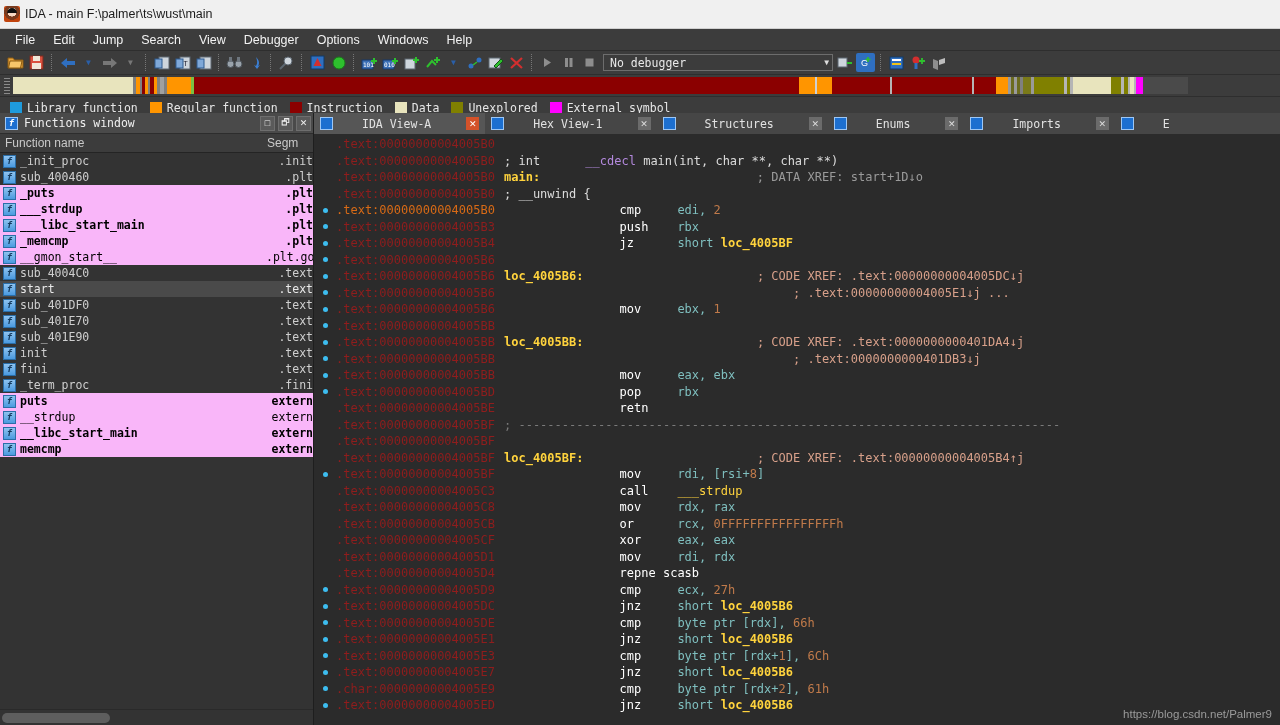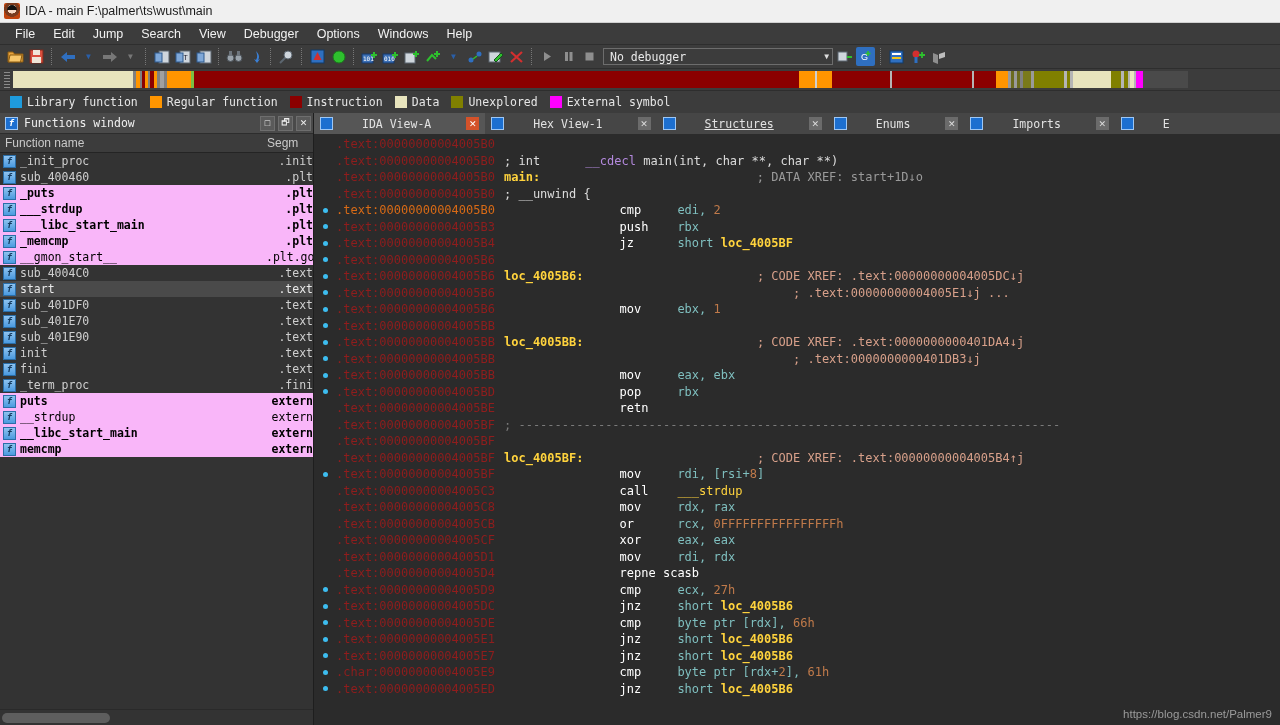--- a/index.html
+++ b/index.html
@@ -7,21 +7,21 @@
     margin: 0; padding: 0;
     width: 1280px; height: 725px;
     overflow: hidden;
     background: #2b2b2b;
     font-family: "DejaVu Sans Mono", monospace;
   }
   #app { position: relative; width: 1280px; height: 725px; }
 
   
   .titlebar {
-    height: 23px; background: #f0f0f0;
+    height: 29px; background: #f0f0f0;
     display: flex; align-items: center;
     padding-left: 4px;
     border-bottom: 1px solid #d0d0d0;
   }
   .title-icon {
     width: 16px; height: 16px; margin-right: 5px;
     background: radial-gradient(circle at 50% 38%, #f7d9c4 0 34%, #7a3b1e 36% 60%, #c1440e 62% 100%);
     border-radius: 2px;
     position: relative;
   }
@@ -609,21 +609,21 @@
             <span class="tab-label" style="margin-right: 28px; margin-left: 22px;">IDA View-A</span>
             <span class="tab-close">✕</span>
           </div>
           <div class="tab">
             <span class="tab-ico" style="background: rgb(28, 111, 208);"></span>
             <span class="tab-label" style="margin-right: 28px; margin-left: 22px;">Hex View-1</span>
             <span class="tab-close">✕</span>
           </div>
           <div class="tab">
             <span class="tab-ico" style="background: rgb(28, 111, 208);"></span>
-            <span class="tab-label" style="margin-right: 28px; margin-left: 22px; text-decoration: underline;">Structures</span>
+            <span class="tab-label" style="margin-right: 28px; margin-left: 22px;">Structures</span>
             <span class="tab-close">✕</span>
           </div>
           <div class="tab">
             <span class="tab-ico" style="background: rgb(28, 111, 208);"></span>
             <span class="tab-label" style="margin-right: 28px; margin-left: 22px;">Enums</span>
             <span class="tab-close">✕</span>
           </div>
           <div class="tab">
             <span class="tab-ico" style="background: rgb(28, 111, 208);"></span>
             <span class="tab-label" style="margin-right: 28px; margin-left: 22px;">Imports</span>
@@ -659,20 +659,21 @@
           <div class="cline"><span class="gutter"></span><span class="addr">.text:00000000004005C3</span><span class="ctext"><span class="mnem">                call    </span><span class="fn">___strdup</span></span></div>
           <div class="cline"><span class="gutter"></span><span class="addr">.text:00000000004005C8</span><span class="ctext"><span class="mnem">                mov     </span><span class="op">rdx, rax</span></span></div>
           <div class="cline"><span class="gutter"></span><span class="addr">.text:00000000004005CB</span><span class="ctext"><span class="mnem">                or      </span><span class="op">rcx, </span><span class="num">0FFFFFFFFFFFFFFFFh</span></span></div>
           <div class="cline"><span class="gutter"></span><span class="addr">.text:00000000004005CF</span><span class="ctext"><span class="mnem">                xor     </span><span class="op">eax, eax</span></span></div>
           <div class="cline"><span class="gutter"></span><span class="addr">.text:00000000004005D1</span><span class="ctext"><span class="mnem">                mov     </span><span class="op">rdi, rdx</span></span></div>
           <div class="cline"><span class="gutter"></span><span class="addr">.text:00000000004005D4</span><span class="ctext"><span class="mnem">                repne scasb</span></span></div>
           <div class="cline"><span class="gutter"><span class="dot"></span></span><span class="addr">.text:00000000004005D9</span><span class="ctext"><span class="mnem">                cmp     </span><span class="op">ecx, </span><span class="num">27h</span></span></div>
           <div class="cline"><span class="gutter"><span class="dot"></span></span><span class="addr">.text:00000000004005DC</span><span class="ctext"><span class="mnem">                jnz     </span><span class="op">short </span><span class="lbl">loc_4005B6</span></span></div>
           <div class="cline"><span class="gutter"><span class="dot"></span></span><span class="addr">.text:00000000004005DE</span><span class="ctext"><span class="mnem">                cmp     </span><span class="op">byte ptr [rdx], </span><span class="num">66h</span></span></div>
           <div class="cline"><span class="gutter"><span class="dot"></span></span><span class="addr">.text:00000000004005E1</span><span class="ctext"><span class="mnem">                jnz     </span><span class="op">short </span><span class="lbl">loc_4005B6</span></span></div>
+          <div class="cline"><span class="gutter"><span class="dot"></span></span><span class="addr">.text:00000000004005E3</span><span class="ctext"><span class="mnem">                cmp     </span><span class="op">byte ptr [rdx+</span><span class="num">1</span><span class="op">], </span><span class="num">6Ch</span></span></div>
           <div class="cline"><span class="gutter"><span class="dot"></span></span><span class="addr">.text:00000000004005E7</span><span class="ctext"><span class="mnem">                jnz     </span><span class="op">short </span><span class="lbl">loc_4005B6</span></span></div>
           <div class="cline"><span class="gutter"><span class="dot"></span></span><span class="addr">.char:00000000004005E9</span><span class="ctext"><span class="mnem">                cmp     </span><span class="op">byte ptr [rdx+</span><span class="num">2</span><span class="op">], </span><span class="num">61h</span></span></div>
           <div class="cline"><span class="gutter"><span class="dot"></span></span><span class="addr">.text:00000000004005ED</span><span class="ctext"><span class="mnem">                jnz     </span><span class="op">short </span><span class="lbl">loc_4005B6</span></span></div>
         </div>
     </div>
   </div>
 
   <div class="watermark">https://blog.csdn.net/Palmer9</div>
 </div>
 

